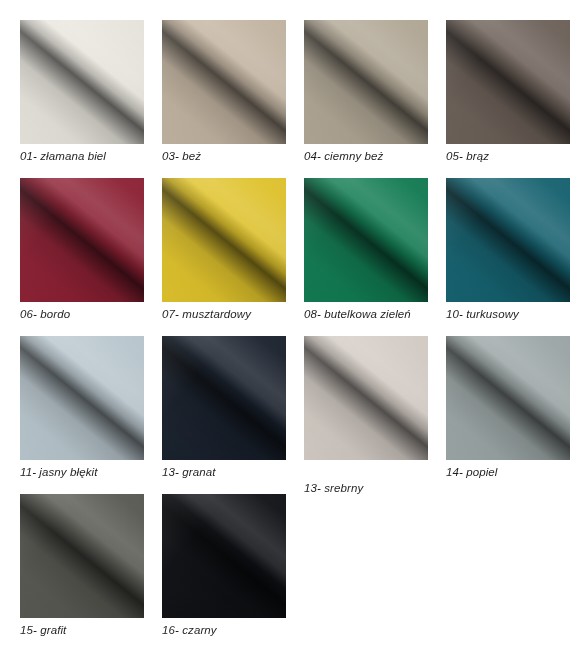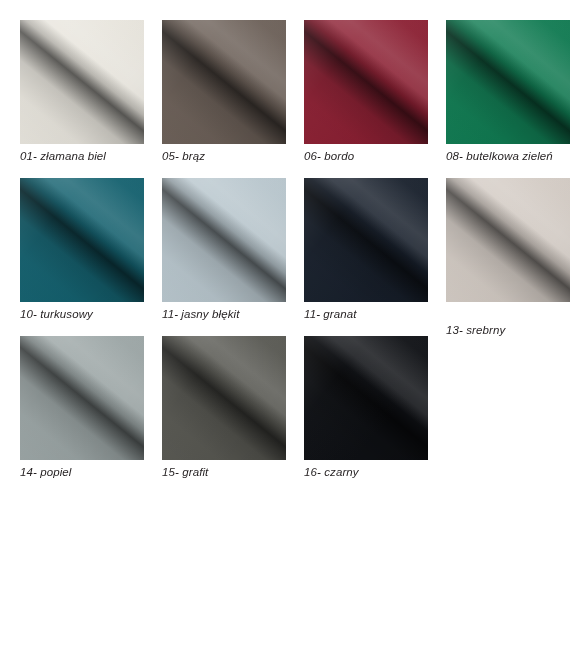--- a/index.html
+++ b/index.html
@@ -89,38 +89,65 @@
     <div class="swatch-cell">
       <div class="swatch-tile" style="background-color: rgb(233, 230, 222);">
         <div class="fold">
           <div class="fold-shade"></div>
         </div>
         <div class="sheen"></div>
       </div>
       <div class="swatch-label" style="color: rgb(35, 31, 32);">01- złamana biel</div>
     </div>
     <div class="swatch-cell">
+      <div class="swatch-tile" style="background-color: rgb(195, 180, 161);">
+        <div class="fold">
+          <div class="fold-shade"></div>
+        </div>
+        <div class="sheen"></div>
+      </div>
+      <div class="swatch-label" style="color: rgb(35, 31, 32);">03- beż</div>
+    </div>
+    <div class="swatch-cell">
+      <div class="swatch-tile" style="background-color: rgb(177, 167, 149);">
+        <div class="fold">
+          <div class="fold-shade"></div>
+        </div>
+        <div class="sheen"></div>
+      </div>
+      <div class="swatch-label" style="color: rgb(35, 31, 32);">04- ciemny beż</div>
+    </div>
+    <div class="swatch-cell">
       <div class="swatch-tile" style="background-color: rgb(108, 96, 88);">
         <div class="fold">
           <div class="fold-shade"></div>
         </div>
         <div class="sheen"></div>
       </div>
       <div class="swatch-label" style="color: rgb(35, 31, 32);">05- brąz</div>
     </div>
     <div class="swatch-cell">
       <div class="swatch-tile" style="background-color: rgb(140, 32, 51);">
         <div class="fold">
           <div class="fold-shade"></div>
         </div>
         <div class="sheen"></div>
       </div>
       <div class="swatch-label" style="color: rgb(35, 31, 32);">06- bordo</div>
     </div>
     <div class="swatch-cell">
+      <div class="swatch-tile" style="background-color: rgb(224, 195, 43);">
+        <div class="fold">
+          <div class="fold-shade"></div>
+        </div>
+        <div class="sheen"></div>
+      </div>
+      <div class="swatch-label" style="color: rgb(35, 31, 32);">07- musztardowy</div>
+    </div>
+    <div class="swatch-cell">
       <div class="swatch-tile" style="background-color: rgb(16, 123, 82);">
         <div class="fold">
           <div class="fold-shade"></div>
         </div>
         <div class="sheen"></div>
       </div>
       <div class="swatch-label" style="color: rgb(35, 31, 32);">08- butelkowa zieleń</div>
     </div>
     <div class="swatch-cell">
       <div class="swatch-tile" style="background-color: rgb(20, 97, 111);">
@@ -140,21 +167,21 @@
       </div>
       <div class="swatch-label" style="color: rgb(35, 31, 32);">11- jasny błękit</div>
     </div>
     <div class="swatch-cell">
       <div class="swatch-tile" style="background-color: rgb(24, 32, 44);">
         <div class="fold">
           <div class="fold-shade"></div>
         </div>
         <div class="sheen"></div>
       </div>
-      <div class="swatch-label" style="color: rgb(35, 31, 32);">11- granat</div>
+      <div class="swatch-label" style="color: rgb(35, 31, 32);">13- granat</div>
     </div>
     <div class="swatch-cell">
       <div class="swatch-tile" style="background-color: rgb(212, 204, 197);">
         <div class="fold">
           <div class="fold-shade"></div>
         </div>
         <div class="sheen"></div>
       </div>
       <div class="swatch-label" style="color: rgb(35, 31, 32); margin-top: 16px;">13- srebrny</div>
     </div>

